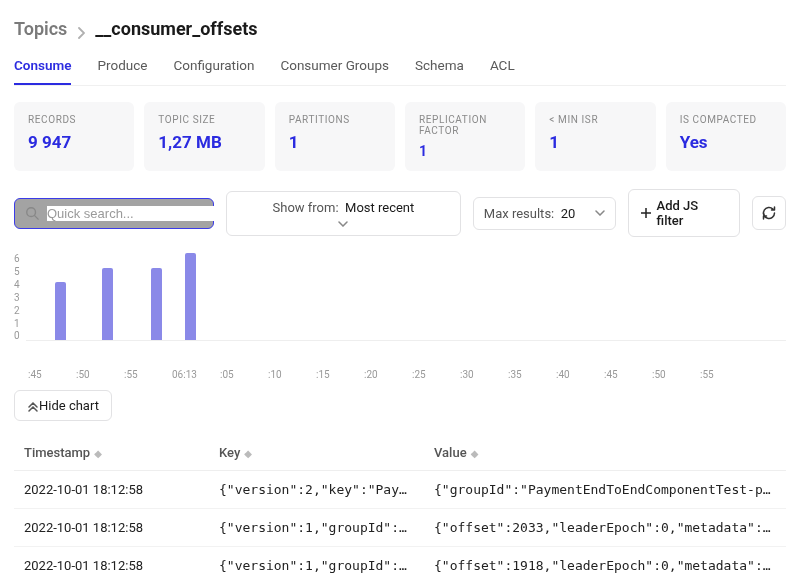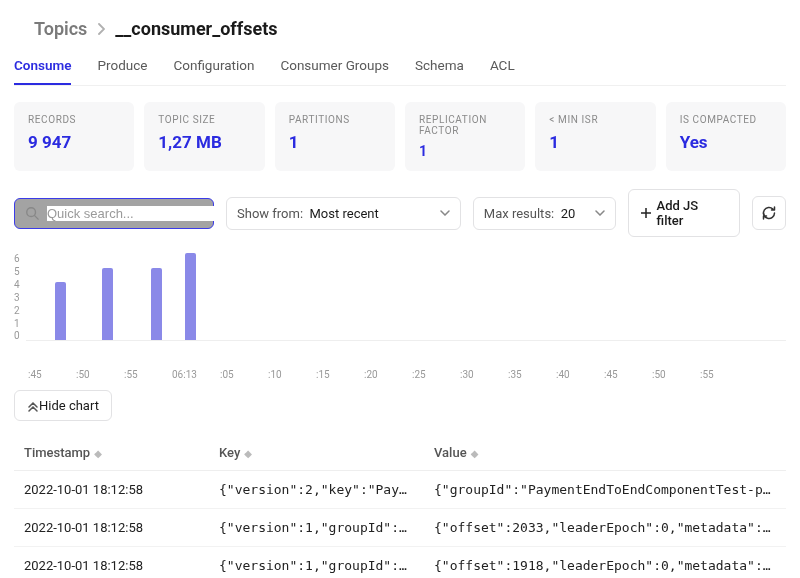--- a/index.html
+++ b/index.html
@@ -5,22 +5,22 @@
   * { box-sizing: border-box; margin: 0; padding: 0; }
   body {
     font-family: -apple-system, BlinkMacSystemFont, "Segoe UI", Roboto, sans-serif;
     font-size: 13px;
     color: #1a1a1a;
     background: #fff;
     width: 800px;
     padding: 18px 14px;
   }
   .breadcrumb {
-    display: flex; align-items: center; gap: 10px;
-    font-size: 18px; font-weight: 700; margin-bottom: 18px; margin-left: 20px;
+    display: flex; align-items: flex-end; gap: 10px;
+    font-size: 18px; font-weight: 700; margin-bottom: 18px;
   }
   .breadcrumb .root { color: #7a7a7a; font-weight: 600; }
   .breadcrumb .sep { color: #b0b0b0; font-weight: 400; }
   .tabs {
     display: flex; gap: 26px;
     border-bottom: 1px solid #f0f0f0;
     margin-bottom: 16px;
   }
   .tab {
     padding: 0 0 10px 0;
@@ -73,21 +73,21 @@
     display: flex; align-items: center; gap: 6px;
     border: 1px solid #e2e2e4;
     border-radius: 6px;
     padding: 8px 10px;
     background: #fff;
     cursor: pointer;
     font-size: 13px;
     color: #555;
   }
   .select .val { color: #1a1a1a; }
-  .select.wide { width: 237px; justify-content: space-between; }
+  .select.wide { width: 237px; justify-content: space-between; flex-direction: column; }
   .select.med { width: 144px; justify-content: space-between; }
   .btn {
     display: flex; align-items: center; gap: 6px;
     border: 1px solid #e2e2e4;
     border-radius: 6px;
     padding: 8px 12px;
     background: #fff;
     cursor: pointer;
     font-size: 13px;
     color: #1a1a1a;

